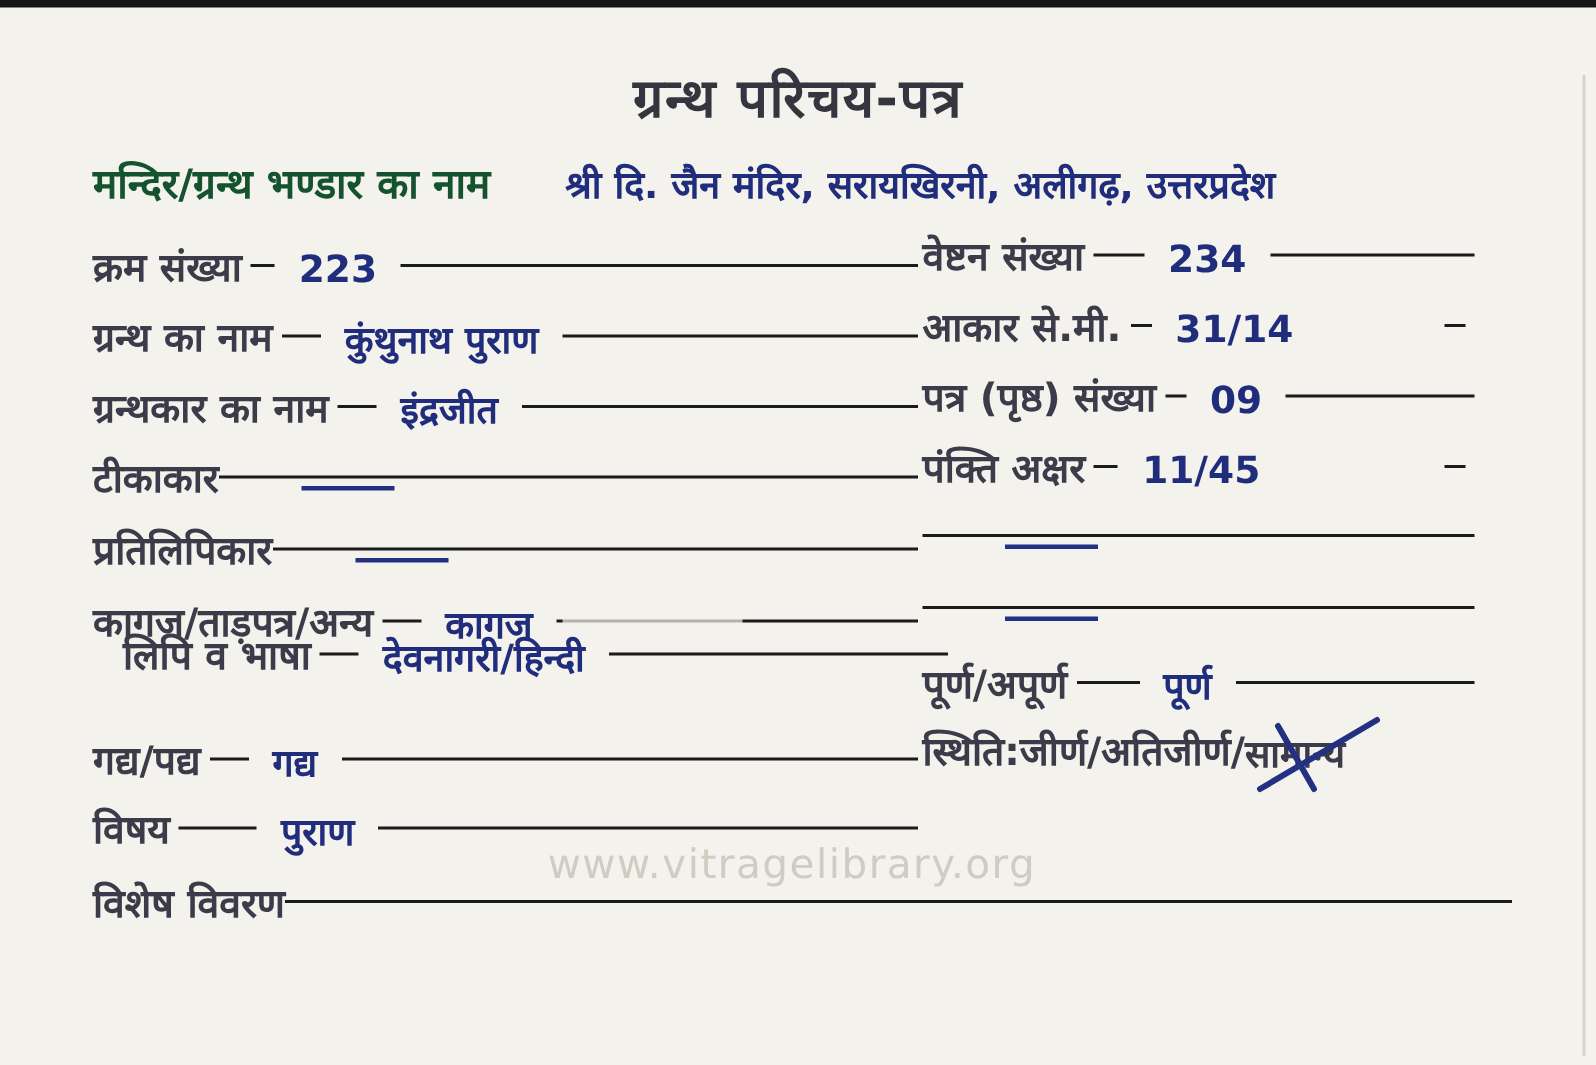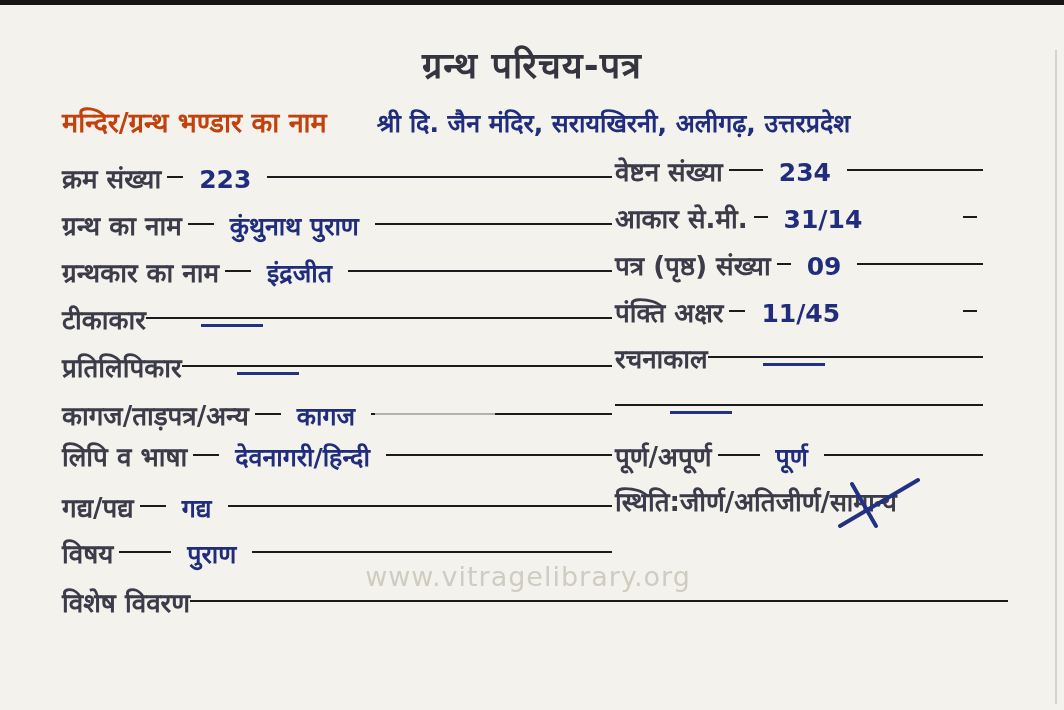--- a/index.html
+++ b/index.html
@@ -13,21 +13,21 @@
   .right-edge{position:absolute;top:50px;bottom:6px;right:7px;width:2px;background:#d8d3c6;}
 
   .title{
     position:absolute;top:40px;left:0;right:0;text-align:center;
     font-size:36px;font-weight:700;color:#35353f;letter-spacing:1px;
   }
   .header-row{
     position:absolute;top:103px;left:62px;right:20px;
     display:flex;align-items:baseline;white-space:nowrap;
   }
-  .header-row .label{font-size:27px;font-weight:700;color:#c2410c;}
+  .header-row .label{font-size:27px;font-weight:700;color:#14532d;}
   .header-row .val{font-size:25px;font-weight:700;color:#202d7c;margin-left:50px;}
 
   .col{position:absolute;}
   .col-left{left:62px;width:550px;}
   .col-right{left:615px;width:368px;}
   .row{position:absolute;left:0;width:100%;display:flex;align-items:flex-start;height:40px;white-space:nowrap;}
   .row .label{font-size:26px;line-height:36px;font-weight:700;color:#3b3b49;}
   .row .preline{border-top:2.5px solid #1b1b1b;margin-top:15px;width:26px;flex:0 0 auto;margin-left:6px;}
   .row .val{font-size:25px;line-height:38px;font-weight:700;color:#202d7c;margin:0 16px;}
   .row .line{flex:1 1 auto;border-top:2.5px solid #1b1b1b;margin-top:15px;position:relative;height:14px;}
@@ -38,21 +38,21 @@
 
   
   .col-left .row:nth-child(1){top:161px;}
   .col-left .row:nth-child(1) .preline{width:16px;}
   .col-left .row:nth-child(2){top:208px;}
   .col-left .row:nth-child(3){top:255px;}
   .col-left .row:nth-child(4){top:302px;}
   .col-left .row:nth-child(5){top:350px;}
   .col-left .row:nth-child(6){top:398px;}
   .col-left .row:nth-child(6) .line::after{content:"";position:absolute;left:4px;top:-4px;width:120px;height:8px;background:rgba(244,242,236,.7);}
-  .col-left .row:nth-child(7){top:439px;}
+  .col-left .row:nth-child(7){top:420px;margin-left:20px;}
   .col-left .row:nth-child(8){top:490px;}
   .col-left .row:nth-child(9){top:536px;}
   .col-left .row:nth-child(9) .preline{width:52px;}
   .col-left .row:nth-child(10){top:585px;width:946px;}
   .col-left .row:nth-child(10) .preline{display:none;}
   .col-left .row:nth-child(10) .val{display:none;}
 
   
   .col-right .row:nth-child(1){top:154px;}
   .col-right .row:nth-child(1) .preline{width:34px;}
@@ -173,21 +173,20 @@
       <span class="val">09</span>
       <span class="line"></span>
     </div>
     <div class="row tailless">
       <span class="label">पंक्ति अक्षर</span>
       <span class="preline"></span>
       <span class="val">11/45</span>
       <span class="line"></span>
     </div>
     <div class="row blank">
-      <span class="label">रचनाकाल</span>
 
       <span class="line">
           <span class="dash"></span>
         </span>
     </div>
     <div class="row blank">
 
       <span class="line">
           <span class="dash"></span>
         </span>

